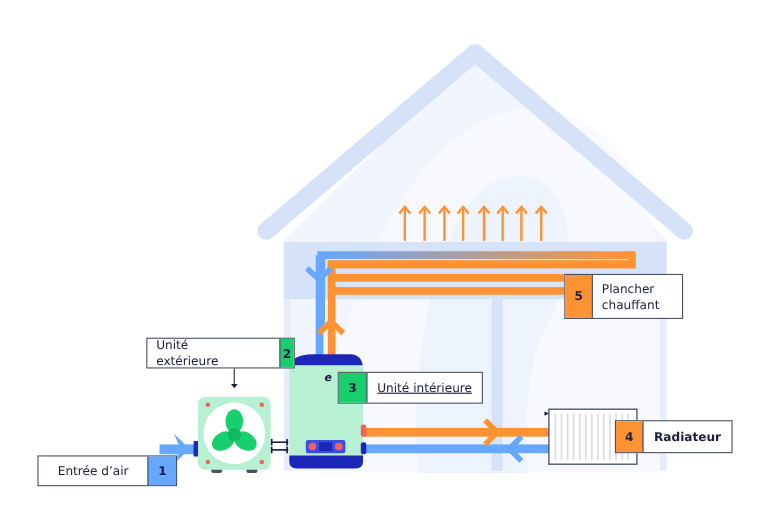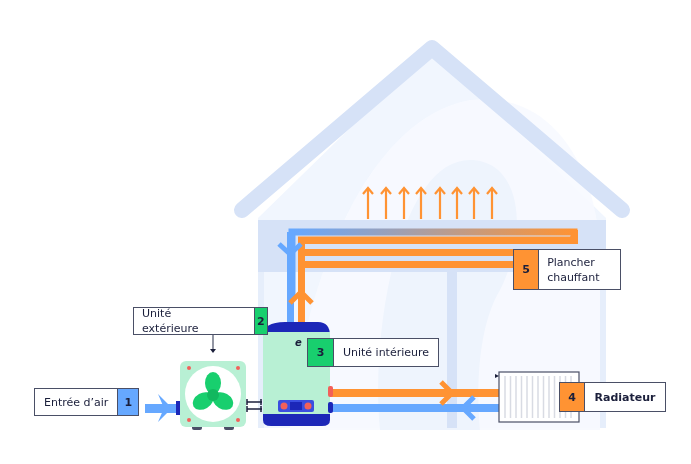--- a/index.html
+++ b/index.html
@@ -153,35 +153,35 @@
       <polygon points="495,374 499,376 495,378" fill="#1b1f3b"></polygon>
     </g>
 
     <g>
       <line x1="213" y1="334" x2="213" y2="350" stroke="#4a4f66" stroke-width="1.2"></line>
       <polygon points="210,349 216,349 213,353" fill="#1b1f3b"></polygon>
     </g>
   </svg>
 
   
-  <div class="label-box" style="left:34px; top:388px; width:105px; height:28px;">
+  <div class="label-box" style="left:34px; top:414px; width:127px; height:28px;">
     <div class="txt" style="width:85px;">Entrée d’air</div>
     <div class="num" style="width:26px; background:#66a8ff; border-left:1.5px solid #4a4f66;">1</div>
   </div>
 
   
   <div class="label-box" style="left:133px; top:307px; width:135px; height:28px;gap:47px;">
     <div class="txt" style="width:105px;">Unité extérieure</div>
     <div class="num" style="width:30px; background:#18cf6e; border-left:1.5px solid #4a4f66;">2</div>
   </div>
 
   
   <div class="label-box" style="left:307px; top:338px; width:132px; height:29px;">
     <div class="num" style="width:30px; background:#18cf6e; border-right:1.5px solid #4a4f66;">3</div>
-    <div class="txt" style="width:102px;">Unité intérieure</div>
+    <div class="txt" style="width:102px;text-decoration:underline;">Unité intérieure</div>
   </div>
 
   
   <div class="label-box" style="left:559px; top:382px; width:107px; height:30px;">
     <div class="num" style="width:30px; background:#ff9333; border-right:1.5px solid #4a4f66;">4</div>
     <div class="txt" style="width:77px;font-weight:bold;">Radiateur</div>
   </div>
 
   
   <div class="label-box" style="left:513px; top:249px; width:108px; height:41px;">

